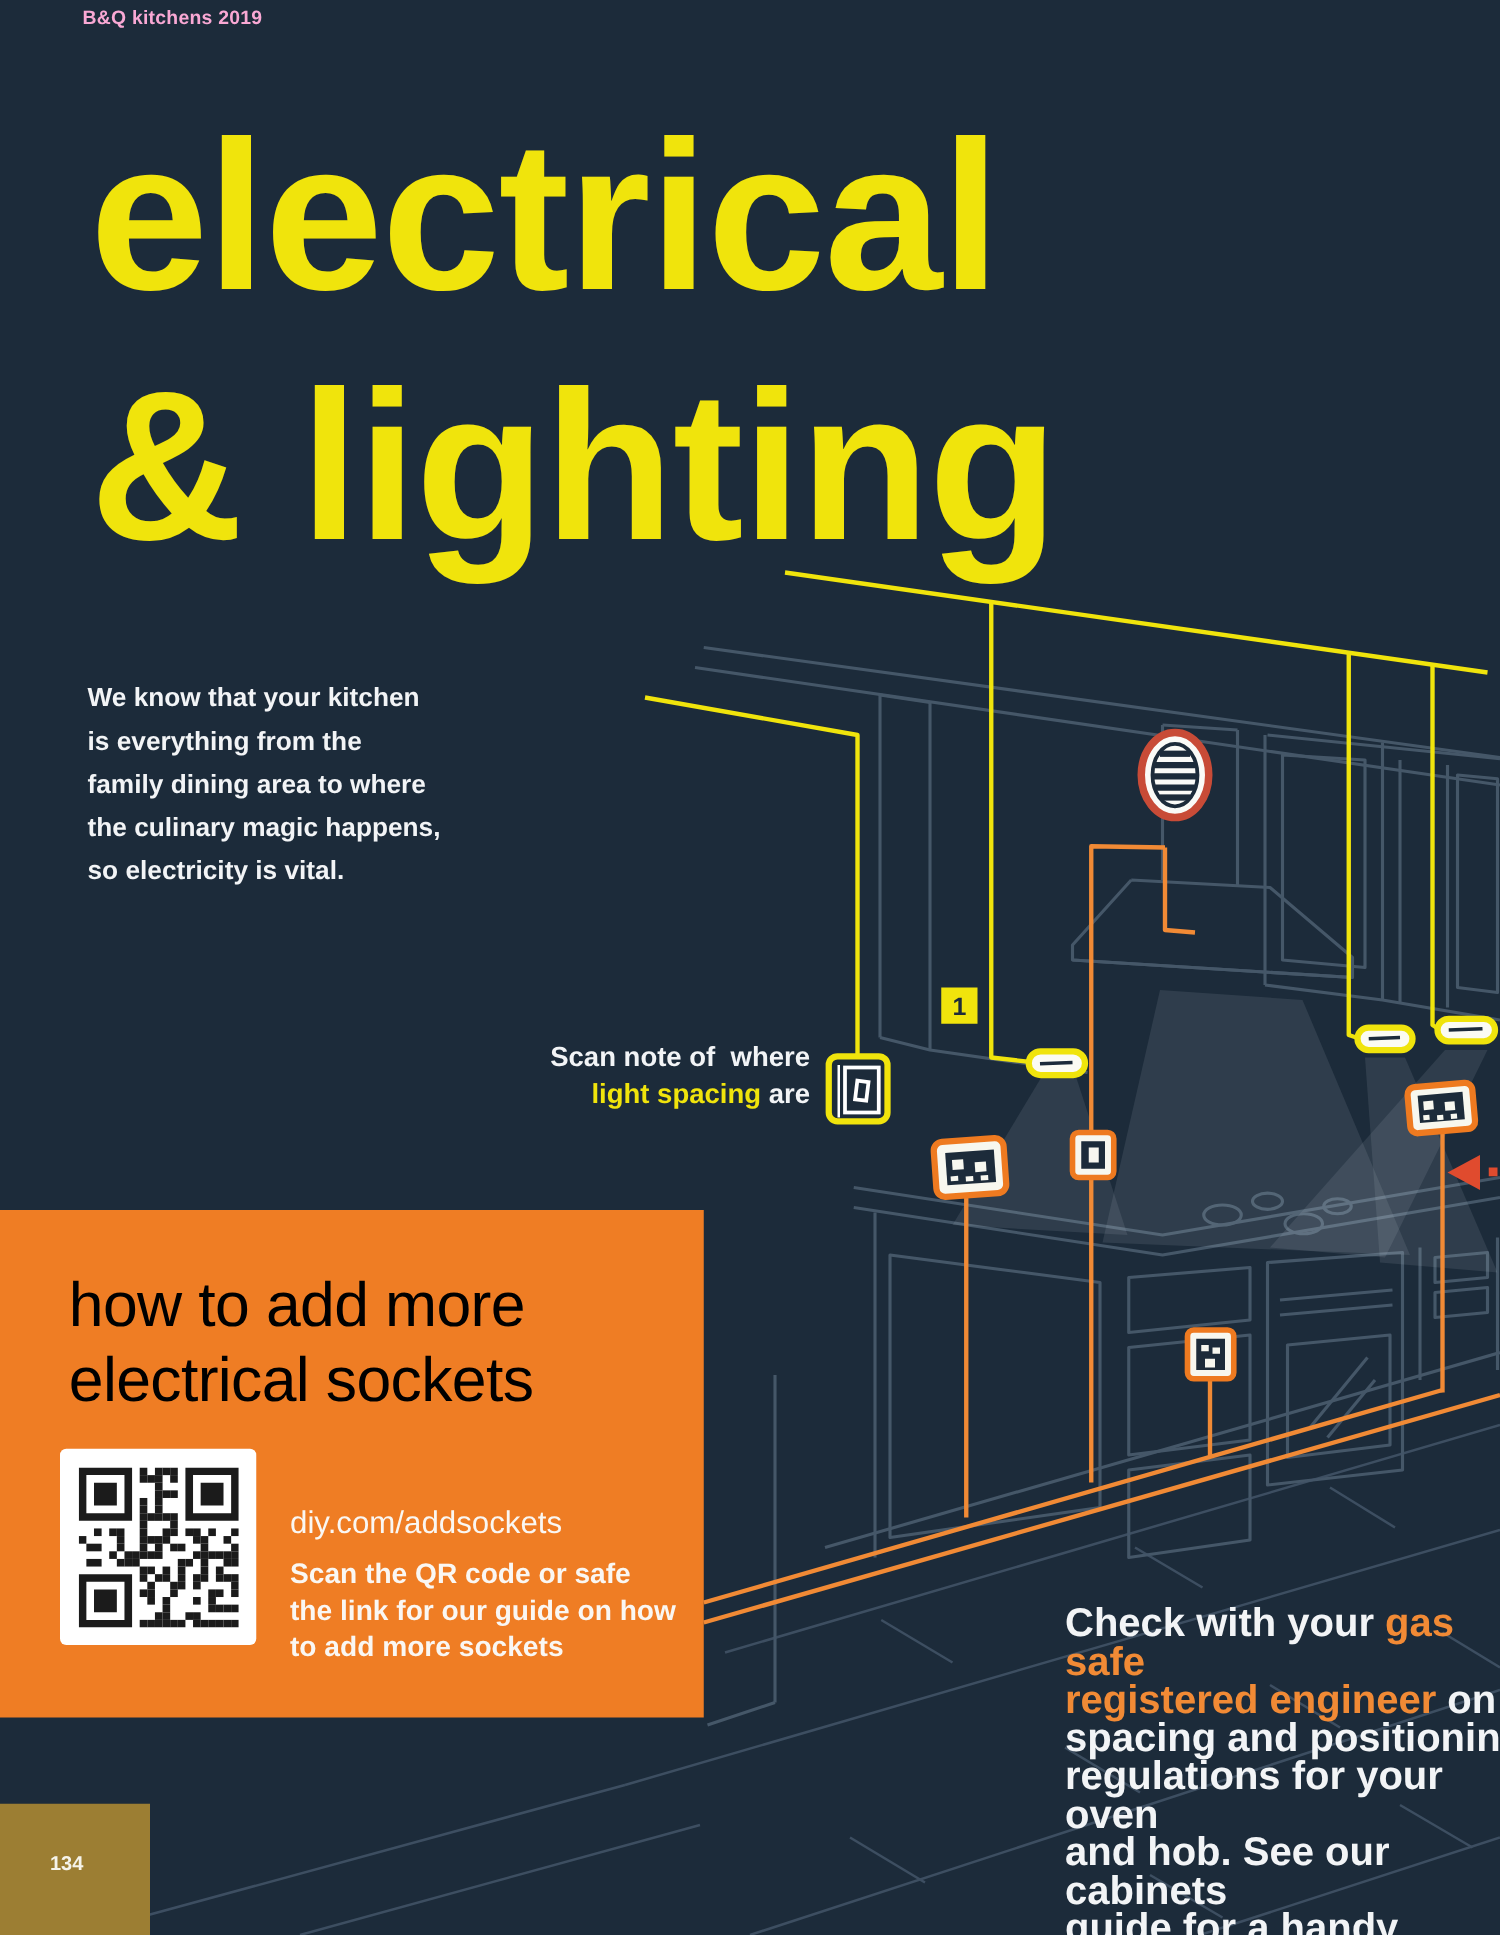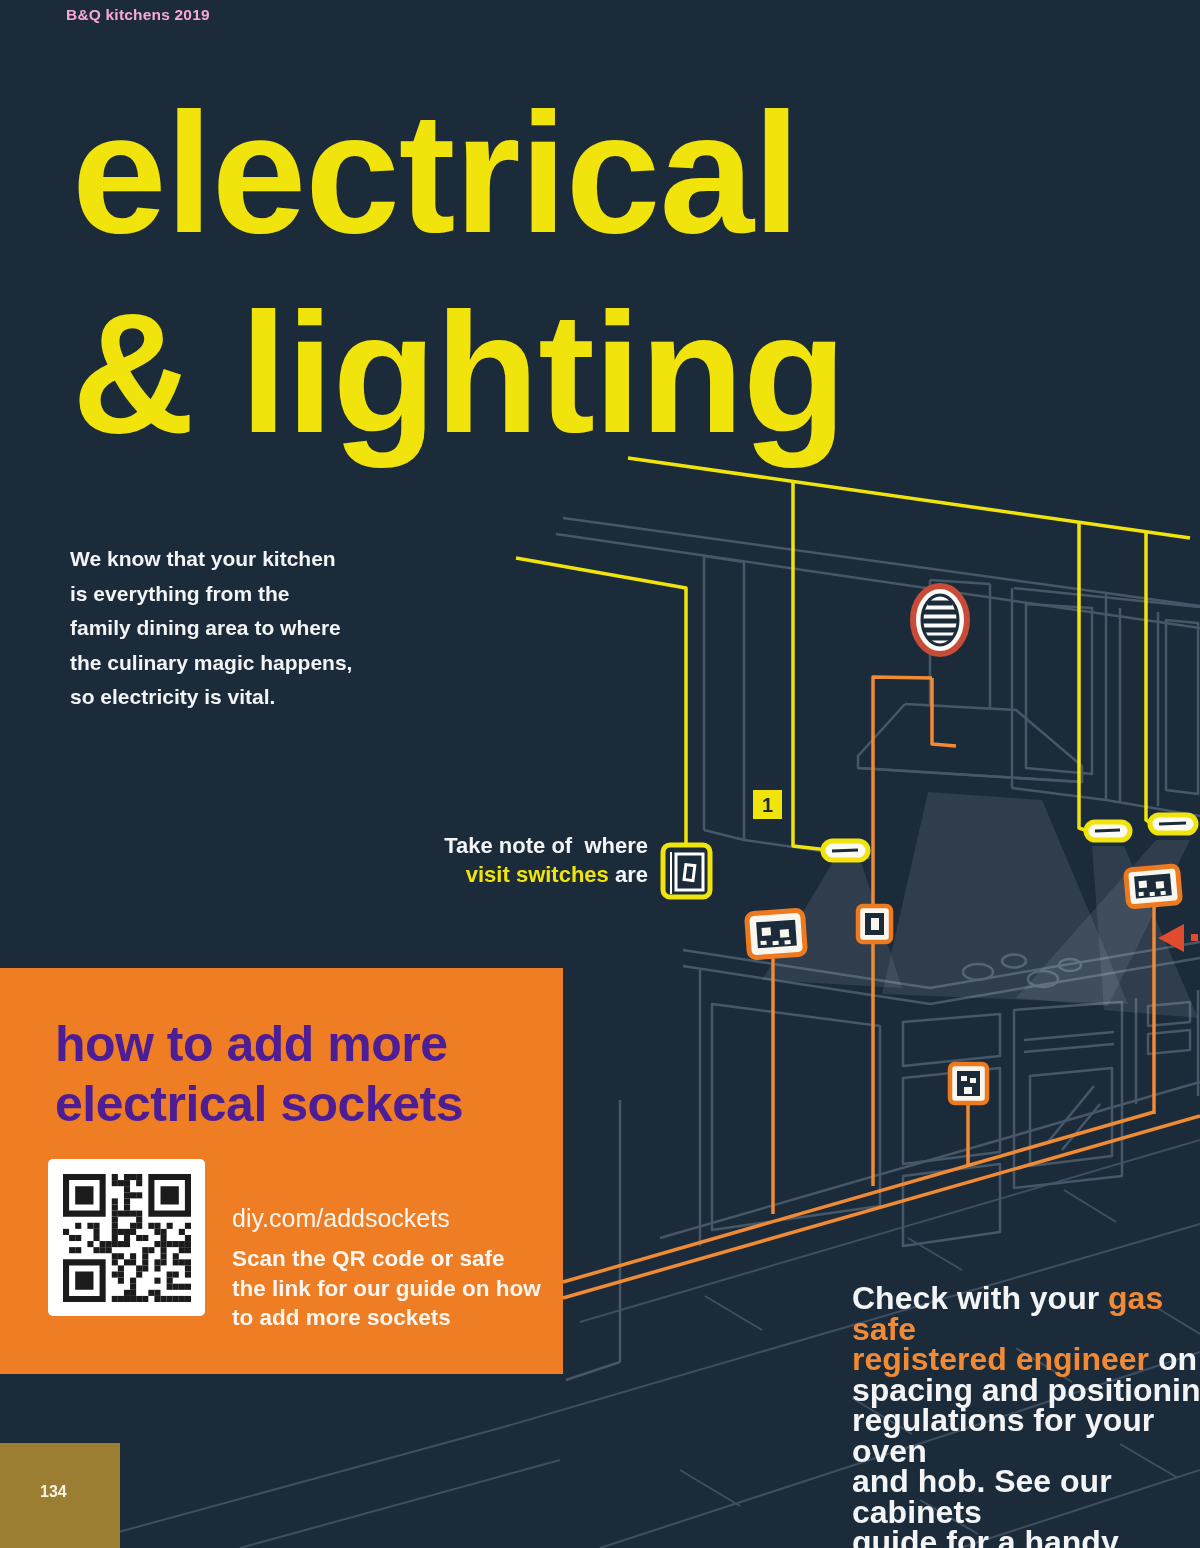--- a/index.html
+++ b/index.html
@@ -12,21 +12,21 @@
     color:#f9a8d4;letter-spacing:.2px;}
   .title{position:absolute;left:72px;top:73px;z-index:5;margin:0;
     font-size:170px;line-height:200px;font-weight:700;color:#F0E40C;letter-spacing:-1px;}
   .intro{position:absolute;left:70px;top:542px;z-index:5;font-size:21px;line-height:34.5px;
     font-weight:700;color:#F2F4F6;white-space:pre-line;}
   .note{position:absolute;left:300px;top:831px;width:348px;z-index:5;text-align:right;
     font-size:22px;line-height:29px;font-weight:700;color:#F2F4F6;white-space:pre-wrap;}
   .note .hl{color:#F0E40C;}
   .panel{position:absolute;left:0;top:968px;width:563px;height:406px;background:#EF7D24;z-index:3;}
   .panel-title{position:absolute;left:55px;top:46px;margin:0;font-size:50px;line-height:60px;
-    font-weight:700;color:#4c1d95;letter-spacing:-.5px;white-space:pre-line;}
+    font-weight:400;color:#000000;letter-spacing:-.5px;white-space:pre-line;}
   .qr{position:absolute;left:48px;top:191px;width:157px;height:157px;background:#FFFFFF;
     border-radius:5px;display:flex;align-items:center;justify-content:center;}
   .qr svg{display:block;}
   .panel-link{position:absolute;left:232px;top:236px;font-size:25px;font-weight:400;color:#FAF7F3;}
   .panel-desc{position:absolute;left:232px;top:276px;font-size:22.5px;line-height:29.5px;
     font-weight:700;color:#FAF7F3;white-space:pre-line;}
   .footer-note{position:absolute;left:852px;top:1283px;width:370px;z-index:5;font-size:32px;
     line-height:30.5px;font-weight:700;color:#F2F4F6;white-space:pre-line;}
   .footer-note .hl{color:#F18A35;}
   .pagenum-box{position:absolute;left:0;top:1443px;width:120px;height:105px;background:#9C7E33;z-index:4;}
@@ -221,22 +221,22 @@
   <div class="header">B&amp;Q kitchens 2019</div>
 
   <h1 class="title"><span>electrical</span><br><span>&amp; lighting</span></h1>
 
   <div class="intro">We know that your kitchen
 is everything from the
 family dining area to where
 the culinary magic happens,
 so electricity is vital.</div>
 
-  <div class="note"><span>Take note of  where
-</span><span class="hl">visit switches</span><span> are</span></div>
+  <div class="note"><span>Scan note of  where
+</span><span class="hl">light spacing</span><span> are</span></div>
 
   <div class="panel">
     <h2 class="panel-title">how to add more
 electrical sockets</h2>
     <div class="qr">
       <svg width="128" height="128" viewBox="0 0 126 126" fill="#1B1B1B">
           <rect x="48" y="0" width="6" height="6"></rect>
           <rect x="60" y="0" width="6" height="6"></rect>
           <rect x="66" y="0" width="6" height="6"></rect>
           <rect x="72" y="0" width="6" height="6"></rect>

